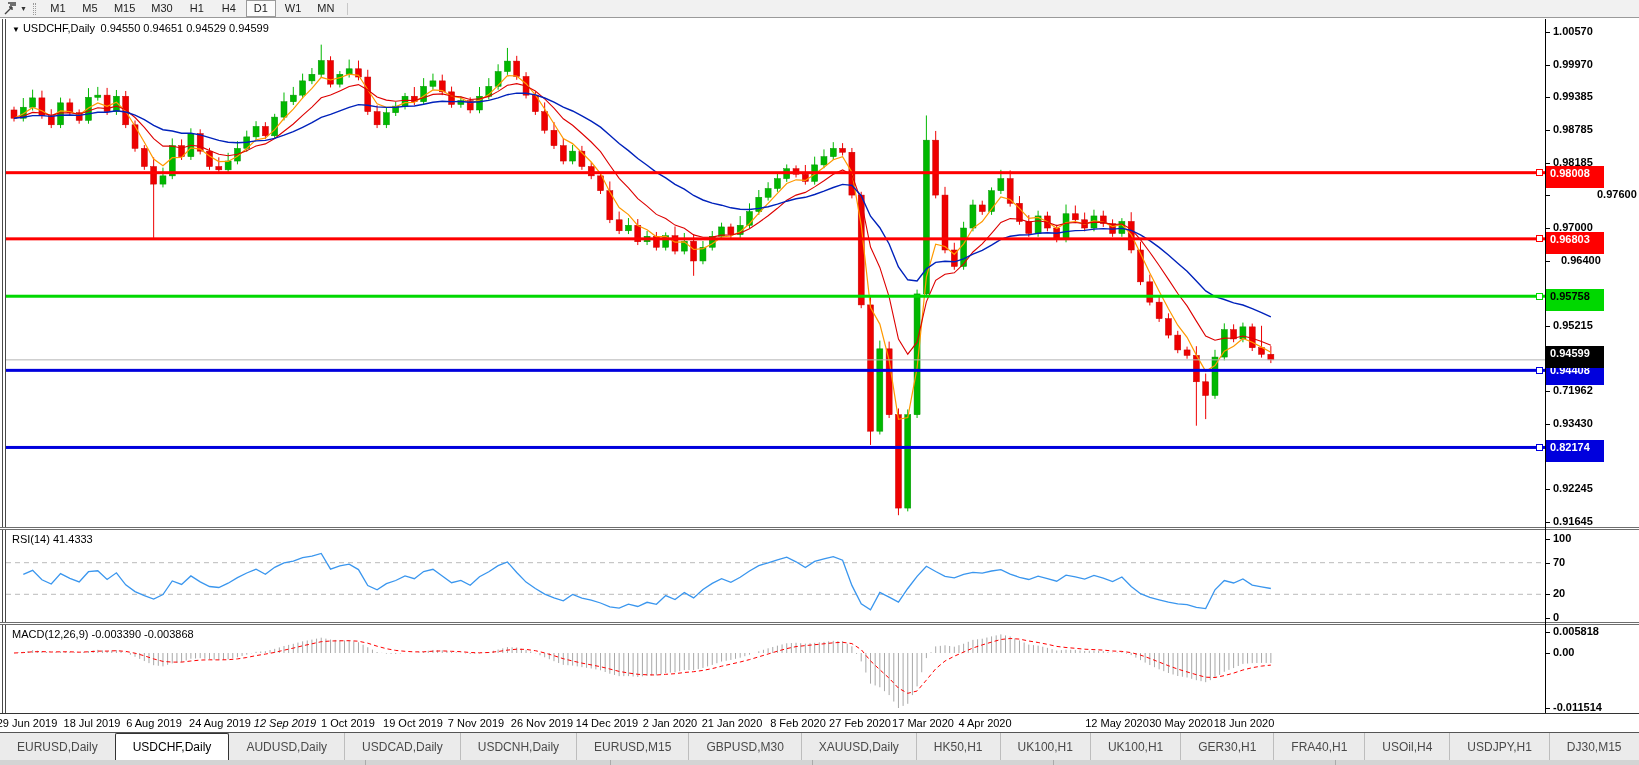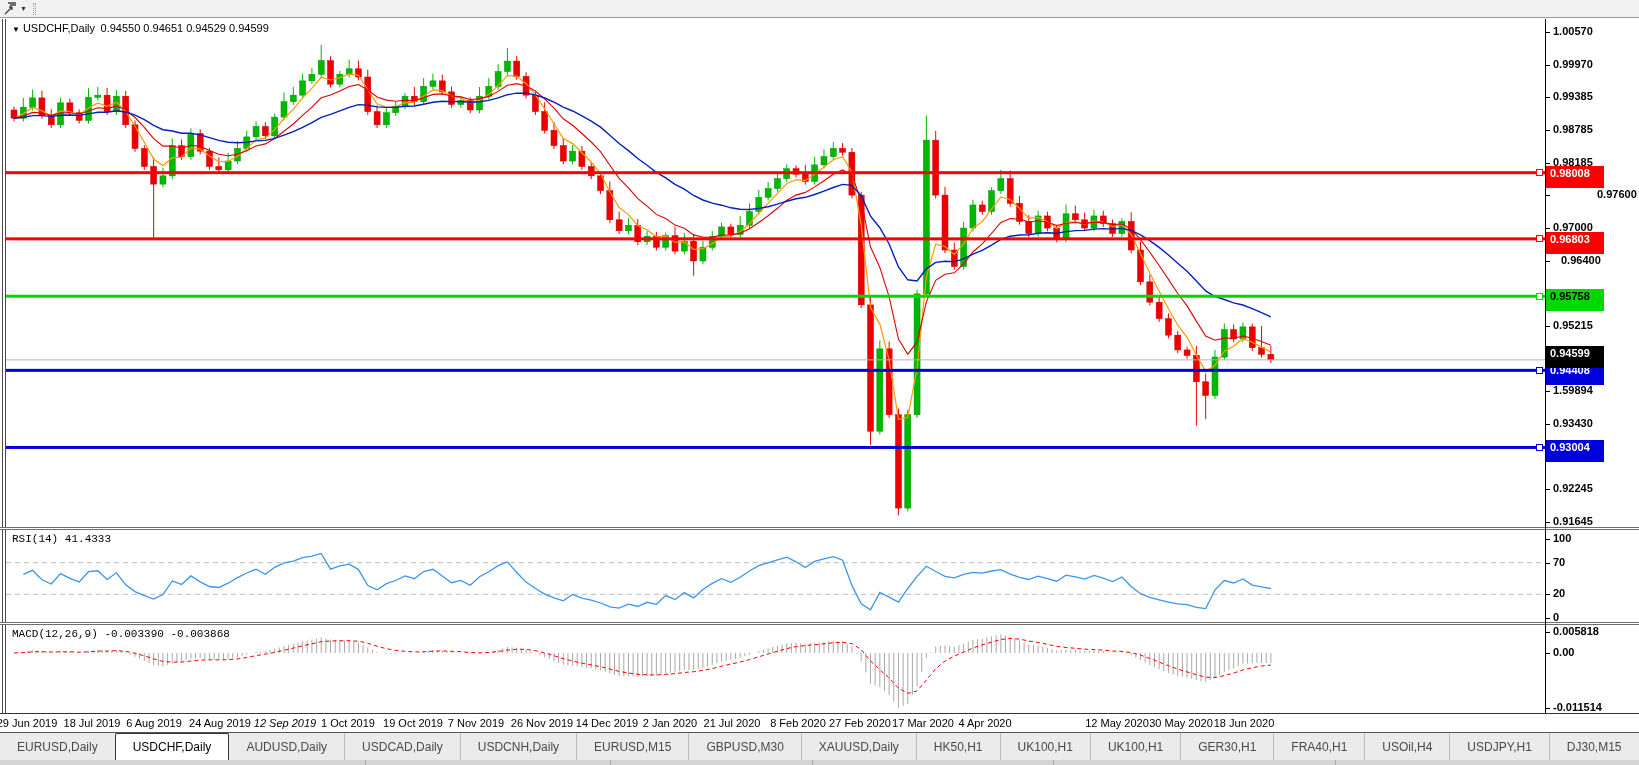--- a/index.html
+++ b/index.html
@@ -16,21 +16,21 @@
     border:1px solid transparent;cursor:pointer;line-height:13px;}
   .tf-btn.active{background:#fbfbfb;border:1px solid #9a9a9a;}
   .tb-sep{width:1px;height:12px;background:#c8c8c8;margin:0 5px;}
   
   .chart-frame-l1{position:absolute;left:2px;top:19px;width:1px;height:694px;background:#4a4a4a;}
   .chart-frame-l2{position:absolute;left:5px;top:19px;width:1px;height:694px;background:#4a4a4a;}
   .panel{position:absolute;left:6px;background:#fff;}
   .panel svg{position:absolute;left:0;top:0;}
   .chart-title{position:absolute;left:6px;top:3px;font-size:11px;color:#000;z-index:5;white-space:pre;}
   .chart-title .caret{font-size:8px;margin-right:3px;}
-  .ind-title{position:absolute;left:6px;top:3px;font-size:11px;color:#000;z-index:5;font-family:Liberation Mono, monospace;}
+  .ind-title{position:absolute;left:6px;top:3px;font-size:11px;color:#000;z-index:5;}
   .splitter{position:absolute;left:0;width:1639px;height:3px;background:#fff;
     border-top:1px solid #6e6e6e;border-bottom:1px solid #6e6e6e;}
   .vaxis{position:absolute;top:19px;left:1545px;width:1px;height:694px;background:#000;z-index:6;}
   .tick{position:absolute;width:5px;height:1px;background:#000;left:1545px;z-index:6;}
   .alab{position:absolute;left:1553px;font-size:11px;font-weight:bold;color:#000;z-index:6;white-space:nowrap;}
   .badge{position:absolute;left:1546px;width:58px;height:22px;font-size:11px;font-weight:bold;
     line-height:14px;padding-left:4px;z-index:8;white-space:nowrap;}
   .hmark{position:absolute;width:7px;height:7px;background:#fff;z-index:7;}
   
   .dates{position:absolute;left:0;top:713px;width:1639px;height:19px;background:#fff;border-top:1px solid #333;}
@@ -49,20 +49,32 @@
 <body>
 
 <div class="toolbar">
   <div class="tool-icon">
     <svg width="13" height="13" viewBox="0 0 13 13">
       <path d="M1 12 L8 5 M8 5 l-3 0 m3 0 l0 3 M4 1 l8 0 M6 3 l6 0" stroke="#444" stroke-width="1.4" fill="none"></path>
     </svg>
     <span class="caret">▼</span>
   </div>
   <div class="grip"></div>
+  <div class="tf" id="tfButtons">
+      <div class="tf-btn">M1</div>
+      <div class="tf-btn">M5</div>
+      <div class="tf-btn">M15</div>
+      <div class="tf-btn">M30</div>
+      <div class="tf-btn">H1</div>
+      <div class="tf-btn">H4</div>
+      <div class="tf-btn active">D1</div>
+      <div class="tf-btn">W1</div>
+      <div class="tf-btn">MN</div>
+      <div class="tb-sep"></div>
+    </div>
 </div>
 
 <div class="chart-frame-l1"></div>
 <div class="chart-frame-l2"></div>
 
 <div class="panel" id="panelMain" style="top:19px;width:1539px;height:508px;">
   <div class="chart-title"><span class="caret">▼</span><span>USDCHF,Daily</span><span> </span><span>0.94550 0.94651 0.94529 0.94599</span></div>
   <svg id="svgMain" width="1539" height="508">
       <line x1="8" y1="87.67760000000031" x2="8" y2="102.50330000000051" stroke="#ee0000" stroke-width="1"></line>
       <rect x="5" y="90.97220000000056" width="6" height="8.236499999999708" fill="#ee0000" stroke="#c80000" stroke-width="0.5"></rect>
@@ -651,38 +663,38 @@
     <div class="alab" style="top: 155.96px;">0.98185</div>
     <div class="tick" style="top: 195.083px;"></div>
     <div class="alab" style="top: 188.083px; padding-left: 44px;">0.97600</div>
     <div class="tick" style="top: 228.029px;"></div>
     <div class="alab" style="top: 221.029px;">0.97000</div>
     <div class="tick" style="top: 260.975px;"></div>
     <div class="alab" style="top: 253.975px; padding-left: 8px;">0.96400</div>
     <div class="tick" style="top: 326.043px;"></div>
     <div class="alab" style="top: 319.043px;">0.95215</div>
     <div class="tick" style="top: 391.111px;"></div>
-    <div class="alab" style="top: 384.111px;">1.59894</div>
+    <div class="alab" style="top: 384.111px;">0.71962</div>
     <div class="tick" style="top: 424.057px;"></div>
     <div class="alab" style="top: 417.057px;">0.93430</div>
     <div class="tick" style="top: 457.003px;"></div>
     <div class="alab" style="top: 450.003px;">0.92830</div>
     <div class="tick" style="top: 489.126px;"></div>
     <div class="alab" style="top: 482.126px;">0.92245</div>
     <div class="tick" style="top: 522.072px;"></div>
     <div class="alab" style="top: 515.072px;">0.91645</div>
     <div class="badge" style="top: 165.679px; background: rgb(255, 0, 0); color: rgb(255, 255, 255);">0.98008</div>
     <div class="hmark" style="left: 1536px; top: 169.179px; border: 1px solid rgb(255, 0, 0);"></div>
     <div class="badge" style="top: 231.846px; background: rgb(255, 0, 0); color: rgb(255, 255, 255);">0.96803</div>
     <div class="hmark" style="left: 1536px; top: 235.346px; border: 1px solid rgb(255, 0, 0);"></div>
     <div class="badge" style="top: 289.227px; background: rgb(0, 216, 0); color: rgb(0, 0, 0);">0.95758</div>
     <div class="hmark" style="left: 1536px; top: 292.727px; border: 1px solid rgb(0, 216, 0);"></div>
     <div class="badge" style="top: 363.355px; background: rgb(0, 0, 221); color: rgb(255, 255, 255);">0.94408</div>
     <div class="hmark" style="left: 1536px; top: 366.855px; border: 1px solid rgb(0, 0, 221);"></div>
-    <div class="badge" style="top: 440.449px; background: rgb(0, 0, 221); color: rgb(255, 255, 255);">0.93004</div>
+    <div class="badge" style="top: 440.449px; background: rgb(0, 0, 221); color: rgb(255, 255, 255);">0.82174</div>
     <div class="hmark" style="left: 1536px; top: 443.949px; border: 1px solid rgb(0, 0, 221);"></div>
     <div class="badge" style="top: 346.368px; background: rgb(0, 0, 0); color: rgb(255, 255, 255);">0.94599</div>
     <div class="tick" style="top: 539px;"></div>
     <div class="alab" style="top: 532px;">100</div>
     <div class="tick" style="top: 562.7px;"></div>
     <div class="alab" style="top: 555.7px;">70</div>
     <div class="tick" style="top: 594.3px;"></div>
     <div class="alab" style="top: 587.3px;">20</div>
     <div class="tick" style="top: 618px;"></div>
     <div class="alab" style="top: 611px;">0</div>
@@ -699,21 +711,21 @@
     <div class="dlab" style="left: 92px;">18 Jul 2019</div>
     <div class="dlab" style="left: 154px;">6 Aug 2019</div>
     <div class="dlab" style="left: 220px;">24 Aug 2019</div>
     <div class="dlab" style="left: 285px; font-style: italic;">12 Sep 2019</div>
     <div class="dlab" style="left: 348px;">1 Oct 2019</div>
     <div class="dlab" style="left: 413px;">19 Oct 2019</div>
     <div class="dlab" style="left: 476px;">7 Nov 2019</div>
     <div class="dlab" style="left: 542px;">26 Nov 2019</div>
     <div class="dlab" style="left: 607px;">14 Dec 2019</div>
     <div class="dlab" style="left: 670px;">2 Jan 2020</div>
-    <div class="dlab" style="left: 732px;">21 Jul 2020</div>
+    <div class="dlab" style="left: 732px;">21 Jan 2020</div>
     <div class="dlab" style="left: 798px;">8 Feb 2020</div>
     <div class="dlab" style="left: 860px;">27 Feb 2020</div>
     <div class="dlab" style="left: 923px;">17 Mar 2020</div>
     <div class="dlab" style="left: 985px;">4 Apr 2020</div>
     <div class="dlab" style="left: 1019px; margin-top: 21px;">23 Apr 2020</div>
     <div class="dlab" style="left: 1117px;">12 May 2020</div>
     <div class="dlab" style="left: 1181px;">30 May 2020</div>
     <div class="dlab" style="left: 1244px;">18 Jun 2020</div>
   </div>
 

